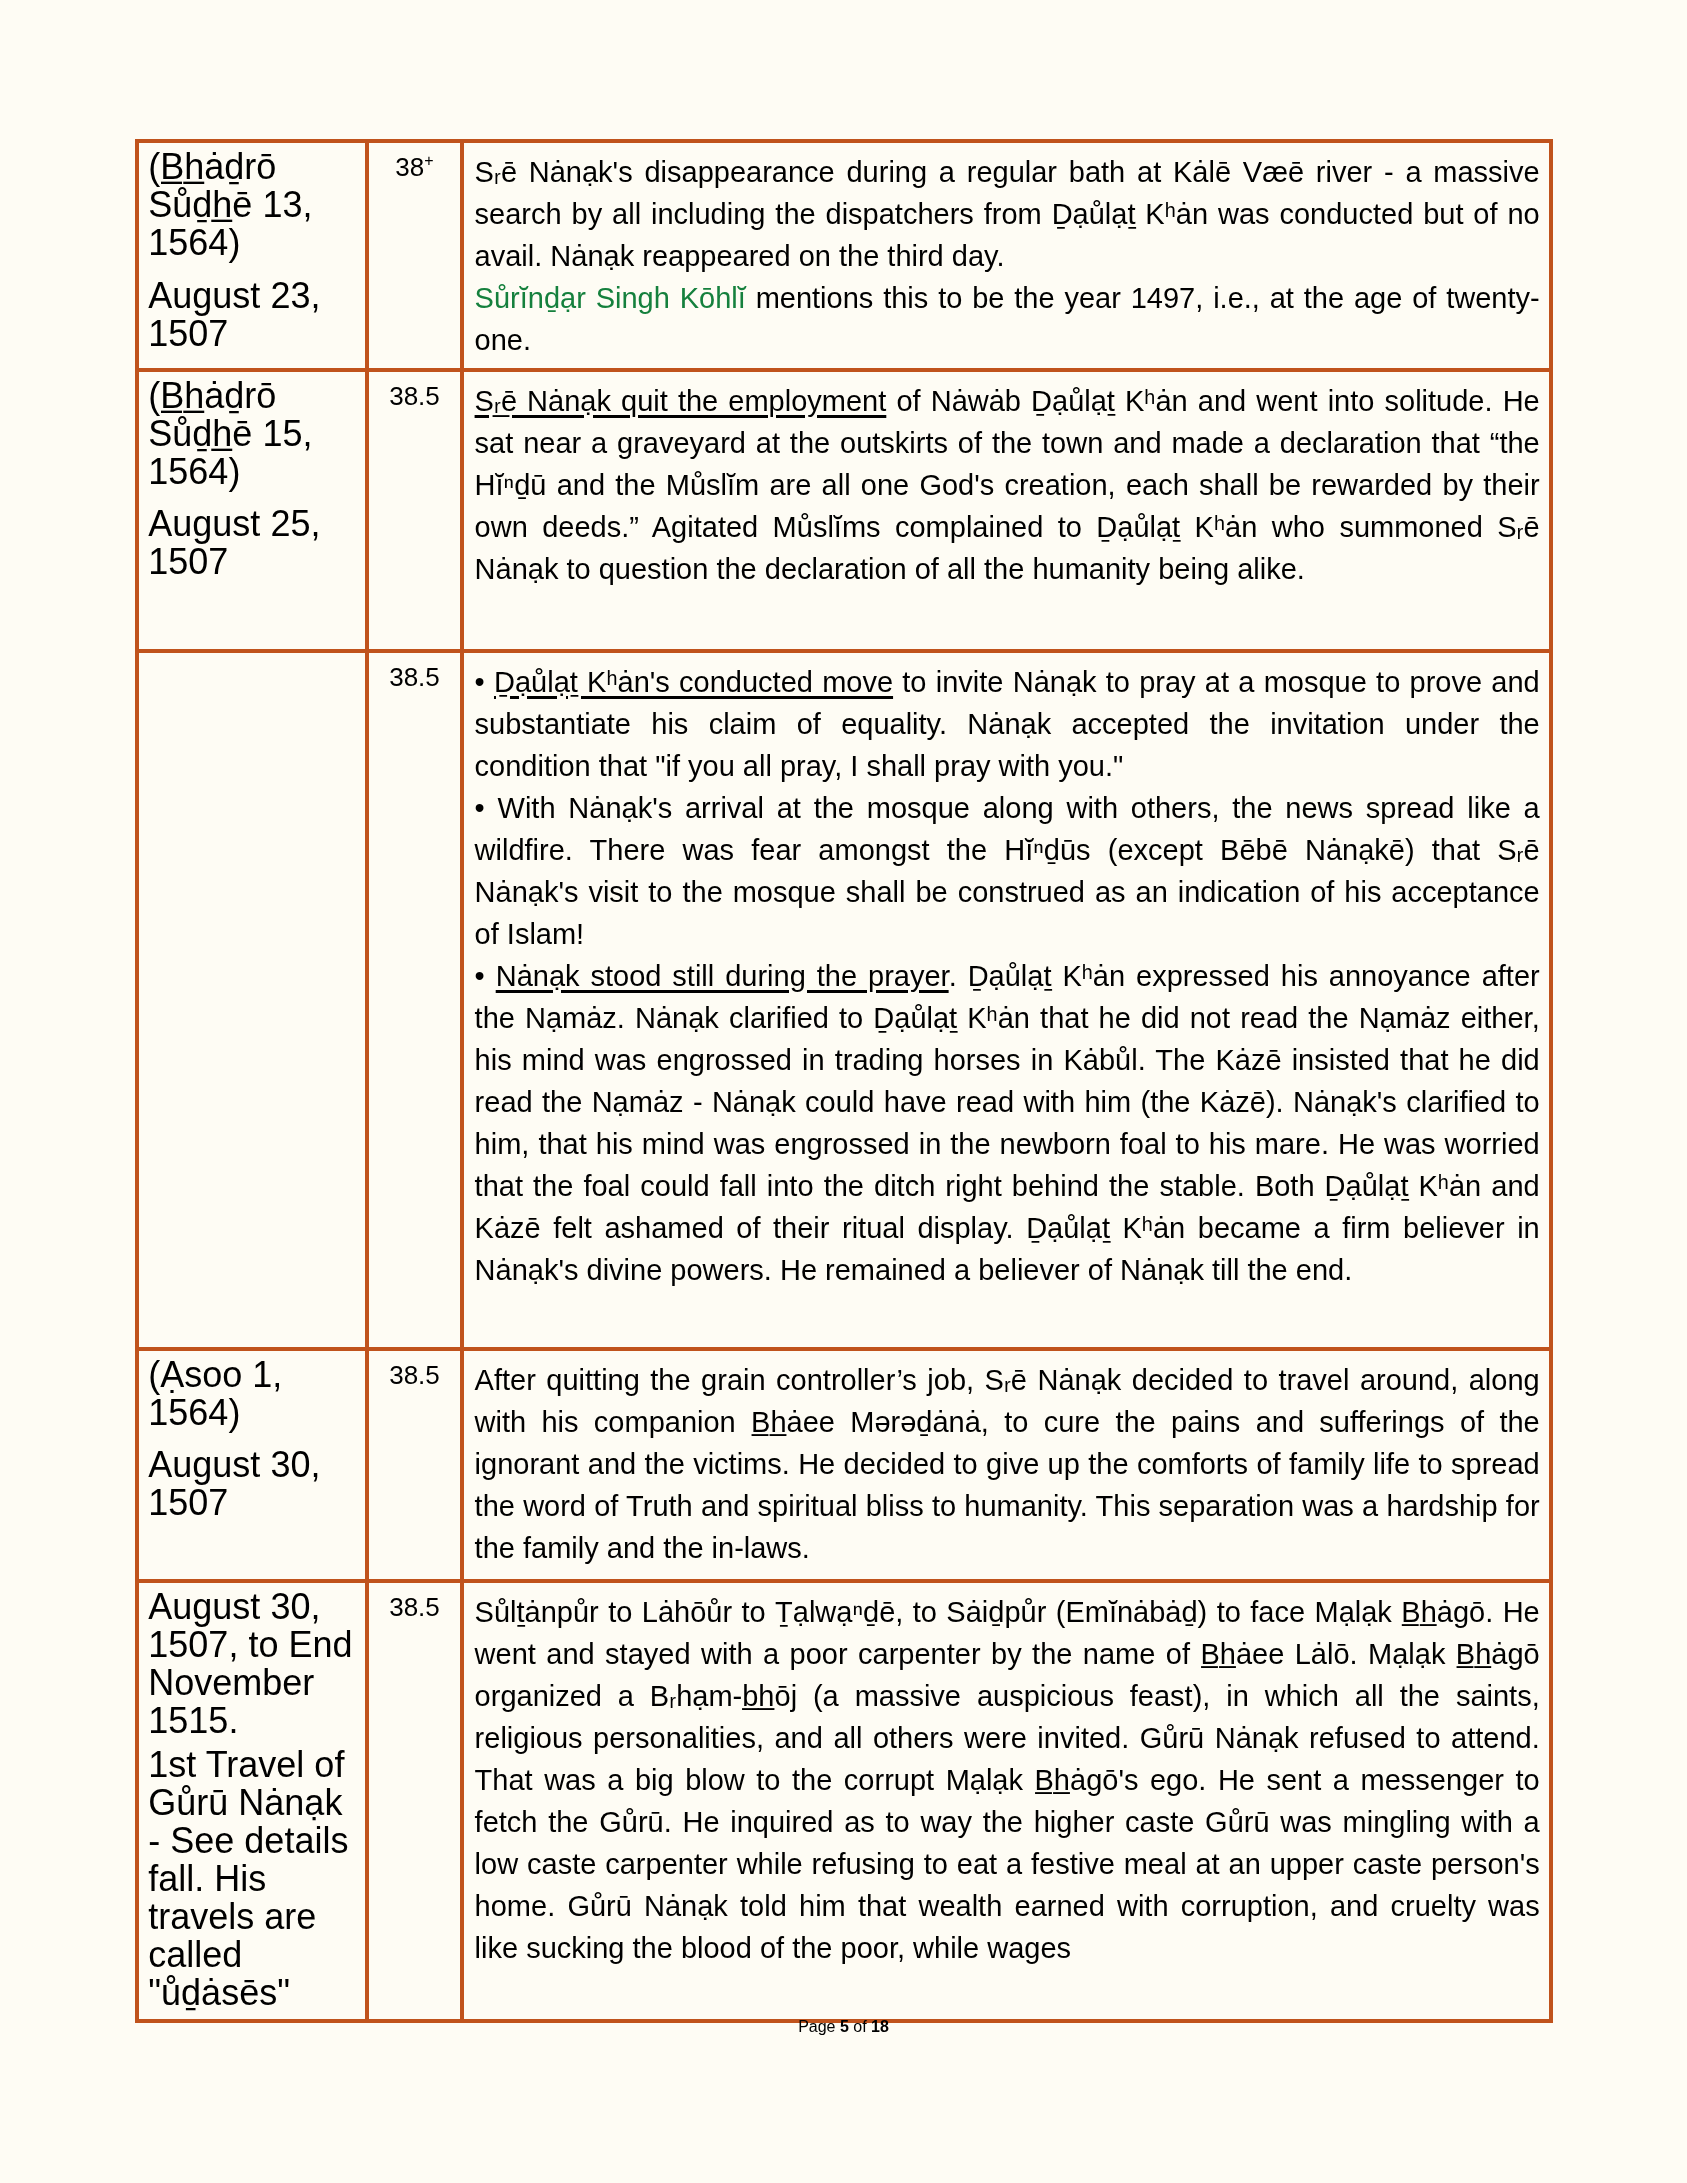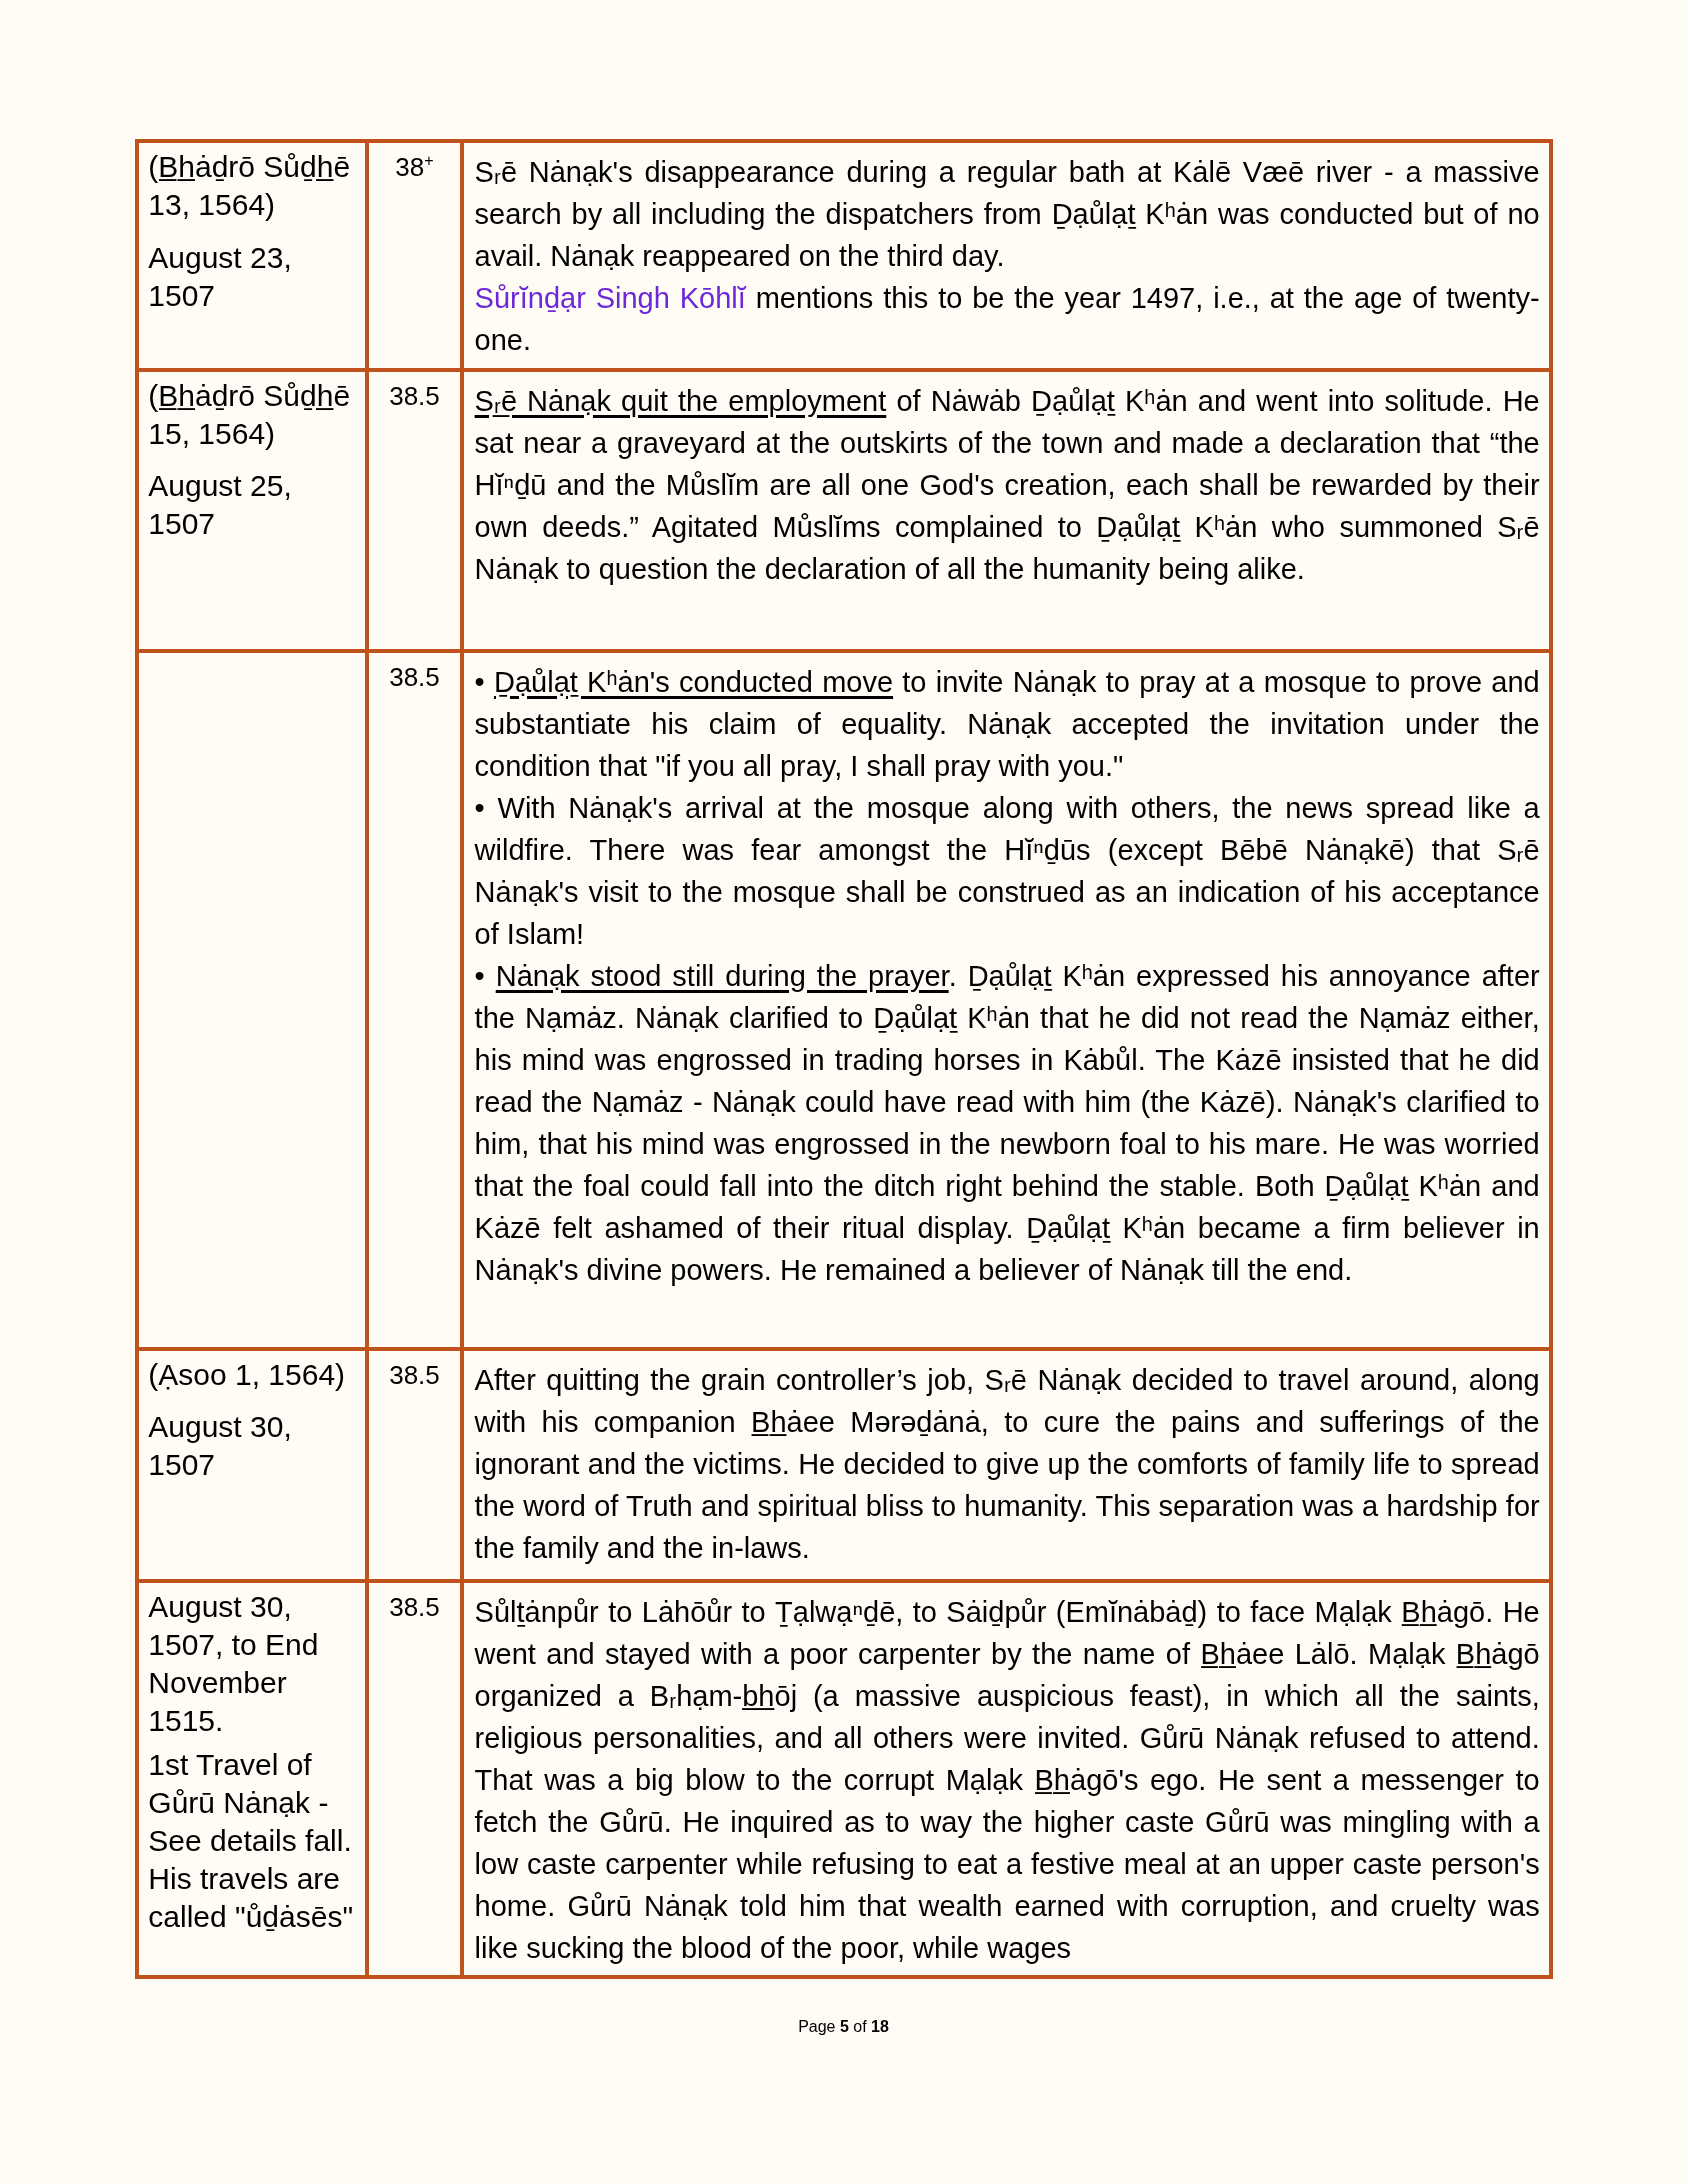--- a/index.html
+++ b/index.html
@@ -21,39 +21,39 @@
   .tbl td {
     border: 4.6px solid #C0531C;
     vertical-align: top;
     padding: 0;
   }
   .c-date { width: 230px; }
   .c-age  { width: 95px; }
   .c-desc { width: auto; }
   .date-inner {
     padding: 5.3px 6.6px 0 9.3px;
-    font-size: 30px; line-height: 38px;
+    font-size: 36px; line-height: 38px;
   }
   .date-inner p { margin: 0 0 14.6px 0; }
   .date-inner.tight { line-height: 38px; }
   .date-inner.tight p { margin: 0 0 6.6px 0; }
   .age-inner {
     text-align: center;
     font-size: 26px; line-height: 38px;
     padding-top: 5.3px;
   }
   .age-inner sup { font-size: 16px; vertical-align: super; line-height: 0; }
   .desc-inner {
     padding: 8px 9.3px 6.6px 10.6px;
     font-size: 29px; line-height: 42px;
     text-align: justify;
   }
   .desc-inner p { margin: 0; }
   .u { text-decoration: underline; text-decoration-thickness: 2.6px; text-underline-offset: 4px; }
-  .grey { color: #6d28d9; }
+  .grey { color: #15803d; }
   .footer {
     position: absolute; left: 0; width: 1687px; top: 2018px;
     text-align: center; font-size: 16px;
   }
   .footer b { font-weight: bold; }
 </style>
 </head>
 <body>
 
 <table class="tbl">

